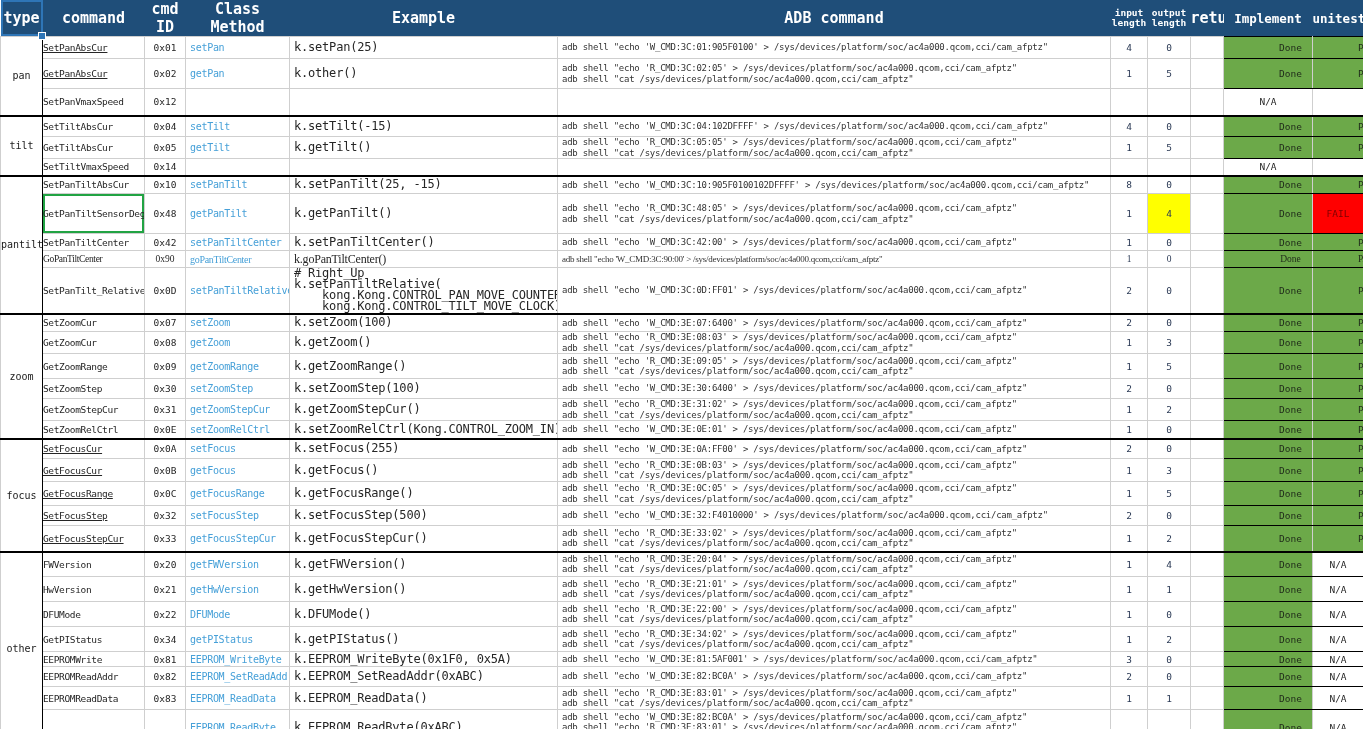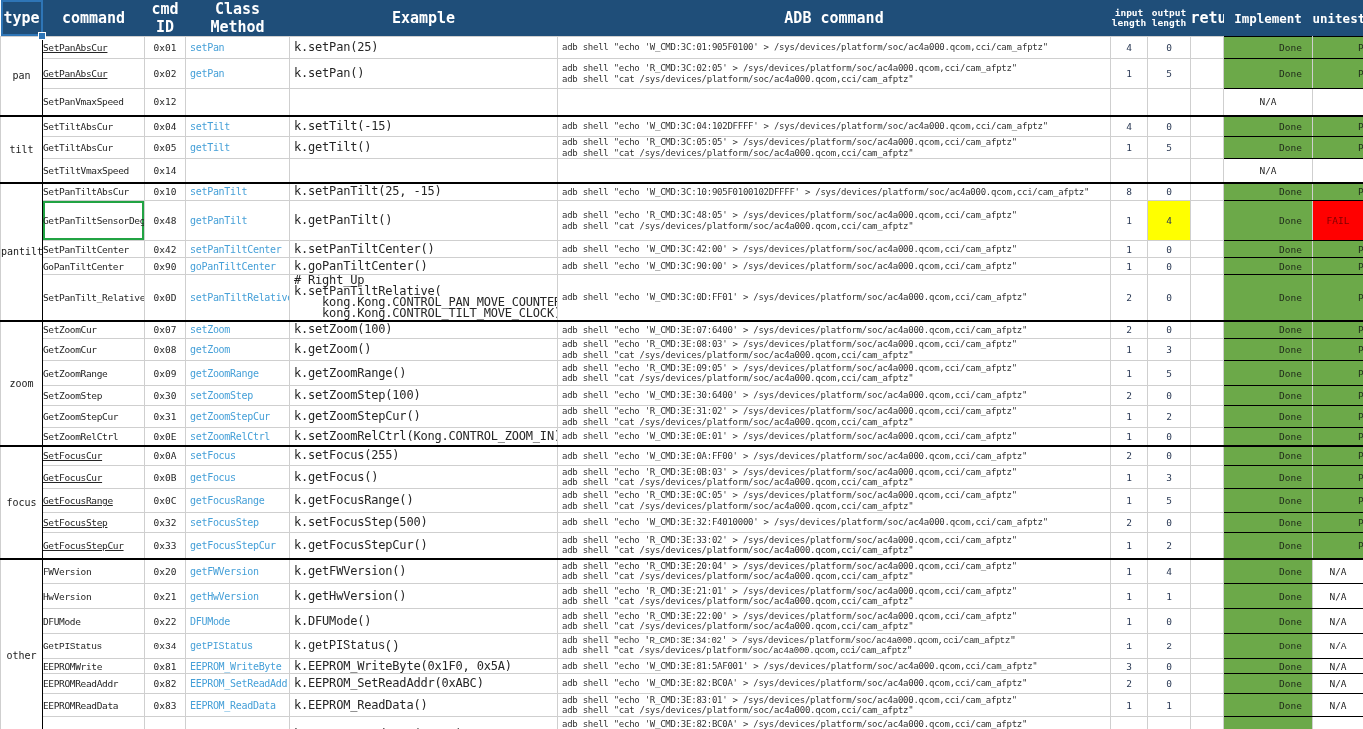--- a/index.html
+++ b/index.html
@@ -87,21 +87,21 @@
           <td class="c-n">4</td>
           <td class="c-n">0</td>
           <td class="c-n"></td>
           <td class="c-impl bg-g">Done</td>
           <td class="c-unit bg-g">PASS</td>
         </tr>
         <tr style="height: 30px;">
           <td class="c-cmd u">GetPanAbsCur</td>
           <td class="c-id">0x02</td>
           <td class="c-m">getPan</td>
-          <td class="c-ex">k.setPan()</td>
+          <td class="c-ex">k.other()</td>
           <td class="c-adb">adb shell "echo 'R_CMD:3C:02:05' &gt; /sys/devices/platform/soc/ac4a000.qcom,cci/cam_afptz"
 adb shell "cat /sys/devices/platform/soc/ac4a000.qcom,cci/cam_afptz"</td>
           <td class="c-n">1</td>
           <td class="c-n">5</td>
           <td class="c-n"></td>
           <td class="c-impl bg-g">Done</td>
           <td class="c-unit bg-g">PASS</td>
         </tr>
         <tr style="height: 27px; border-radius: 11px;">
           <td class="c-cmd">SetPanVmaxSpeed</td>
@@ -134,21 +134,21 @@
           <td class="c-m">getTilt</td>
           <td class="c-ex">k.getTilt()</td>
           <td class="c-adb">adb shell "echo 'R_CMD:3C:05:05' &gt; /sys/devices/platform/soc/ac4a000.qcom,cci/cam_afptz"
 adb shell "cat /sys/devices/platform/soc/ac4a000.qcom,cci/cam_afptz"</td>
           <td class="c-n">1</td>
           <td class="c-n">5</td>
           <td class="c-n"></td>
           <td class="c-impl bg-g">Done</td>
           <td class="c-unit bg-g">PASS</td>
         </tr>
-        <tr style="height: 24px;">
+        <tr style="height: 17px;">
           <td class="c-cmd">SetTiltVmaxSpeed</td>
           <td class="c-id">0x14</td>
           <td class="c-m"></td>
           <td class="c-ex"></td>
           <td class="c-adb"></td>
           <td class="c-n"></td>
           <td class="c-n"></td>
           <td class="c-n"></td>
           <td class="c-impl">N/A</td>
           <td class="c-unit"></td>
@@ -184,21 +184,21 @@
           <td class="c-id">0x42</td>
           <td class="c-m">setPanTiltCenter</td>
           <td class="c-ex">k.setPanTiltCenter()</td>
           <td class="c-adb">adb shell "echo 'W_CMD:3C:42:00' &gt; /sys/devices/platform/soc/ac4a000.qcom,cci/cam_afptz"</td>
           <td class="c-n">1</td>
           <td class="c-n">0</td>
           <td class="c-n"></td>
           <td class="c-impl bg-g">Done</td>
           <td class="c-unit bg-g">PASS</td>
         </tr>
-        <tr style="height: 17px;">
+        <tr style="height: 17px; font-family: Liberation Serif, serif;">
           <td class="c-cmd">GoPanTiltCenter</td>
           <td class="c-id">0x90</td>
           <td class="c-m">goPanTiltCenter</td>
           <td class="c-ex">k.goPanTiltCenter()</td>
           <td class="c-adb">adb shell "echo 'W_CMD:3C:90:00' &gt; /sys/devices/platform/soc/ac4a000.qcom,cci/cam_afptz"</td>
           <td class="c-n">1</td>
           <td class="c-n">0</td>
           <td class="c-n"></td>
           <td class="c-impl bg-g">Done</td>
           <td class="c-unit bg-g">PASS</td>
@@ -391,21 +391,21 @@
           <td class="c-m">DFUMode</td>
           <td class="c-ex">k.DFUMode()</td>
           <td class="c-adb">adb shell "echo 'R_CMD:3E:22:00' &gt; /sys/devices/platform/soc/ac4a000.qcom,cci/cam_afptz"
 adb shell "cat /sys/devices/platform/soc/ac4a000.qcom,cci/cam_afptz"</td>
           <td class="c-n">1</td>
           <td class="c-n">0</td>
           <td class="c-n"></td>
           <td class="c-impl bg-g">Done</td>
           <td class="c-unit">N/A</td>
         </tr>
-        <tr style="height: 25px; font-family: Liberation Mono, monospace;">
+        <tr style="height: 25px;">
           <td class="c-cmd">GetPIStatus</td>
           <td class="c-id">0x34</td>
           <td class="c-m">getPIStatus</td>
           <td class="c-ex">k.getPIStatus()</td>
           <td class="c-adb">adb shell "echo 'R_CMD:3E:34:02' &gt; /sys/devices/platform/soc/ac4a000.qcom,cci/cam_afptz"
 adb shell "cat /sys/devices/platform/soc/ac4a000.qcom,cci/cam_afptz"</td>
           <td class="c-n">1</td>
           <td class="c-n">2</td>
           <td class="c-n"></td>
           <td class="c-impl bg-g">Done</td>

